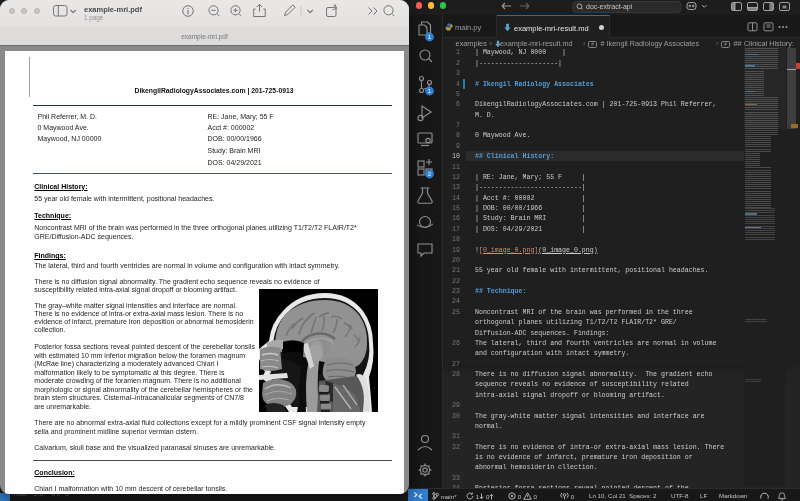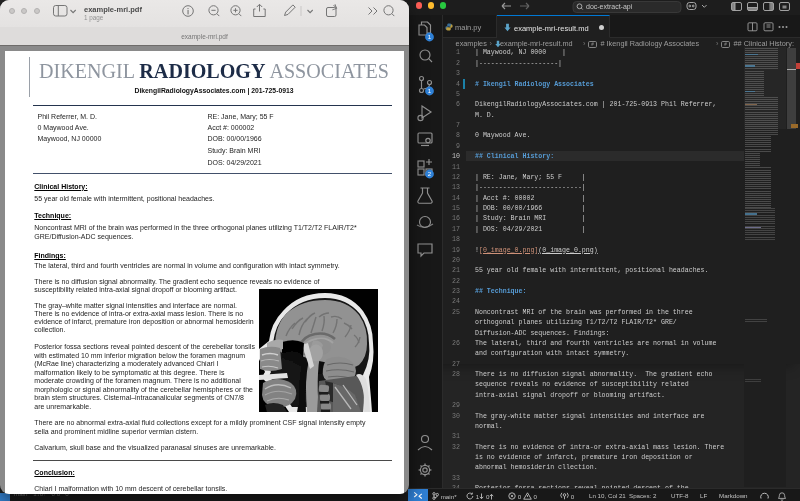--- a/index.html
+++ b/index.html
@@ -408,21 +408,20 @@
           <line x1="391.9" y1="13.7" x2="394.3" y2="16.1"></line>
       </g>
       <circle cx="188" cy="8.6" r="0.7" fill="#757575"></circle>
       <rect x="187.5" y="10" width="1.1" height="4.4" fill="#757575"></rect>
     </svg>
     <div class="abs" style="left:84px;top:4.5px;font-size:7.5px;font-weight:bold;color:#4a4a4a;">example-mri.pdf</div>
     <div class="abs" style="left:84px;top:13.5px;font-size:6.3px;color:#929292;">1 page</div>
     <div class="abs" id="ptools"></div>
 
     <div class="abs" style="left:29px;top:57px;width:1px;height:40px;background:#9aa0a8;"></div>
-    <div class="abs" id="lhead" style="left:0;top:61px;width:428px;text-align:center;font-family:'Liberation Serif',serif;font-size:20.1px;line-height:20px;color:#8e959f;white-space:nowrap;">DIKENGIL <b style="color:#1d2c47;">RADIOLOGY</b> ASSOCIATES</div>
     <div class="abs" style="left:0;top:86.5px;width:428px;text-align:center;font-size:6.8px;font-weight:bold;color:#101010;">DikengilRadiologyAssociates.com | 201-725-0913</div>
     <div class="abs" style="left:33px;top:104.6px;width:359px;height:1.9px;background:#24344e;"></div>
 
     <div class="dl" style="left:37.5px;top:112.5px;">Phil Referrer, M. D.</div>
     <div class="dl" style="left:37.5px;top:124px;">0 Maywood Ave.</div>
     <div class="dl" style="left:37.5px;top:135.3px;">Maywood, NJ 00000</div>
     <div class="dl" style="left:207.5px;top:112.5px;">RE: Jane, Mary; 55 F</div>
     <div class="dl" style="left:207.5px;top:124px;">Acct #: 000002</div>
     <div class="dl" style="left:207.5px;top:135.3px;">DOB: 00/00/1966</div>
     <div class="dl" style="left:207.5px;top:147px;">Study: Brain MRI</div>

